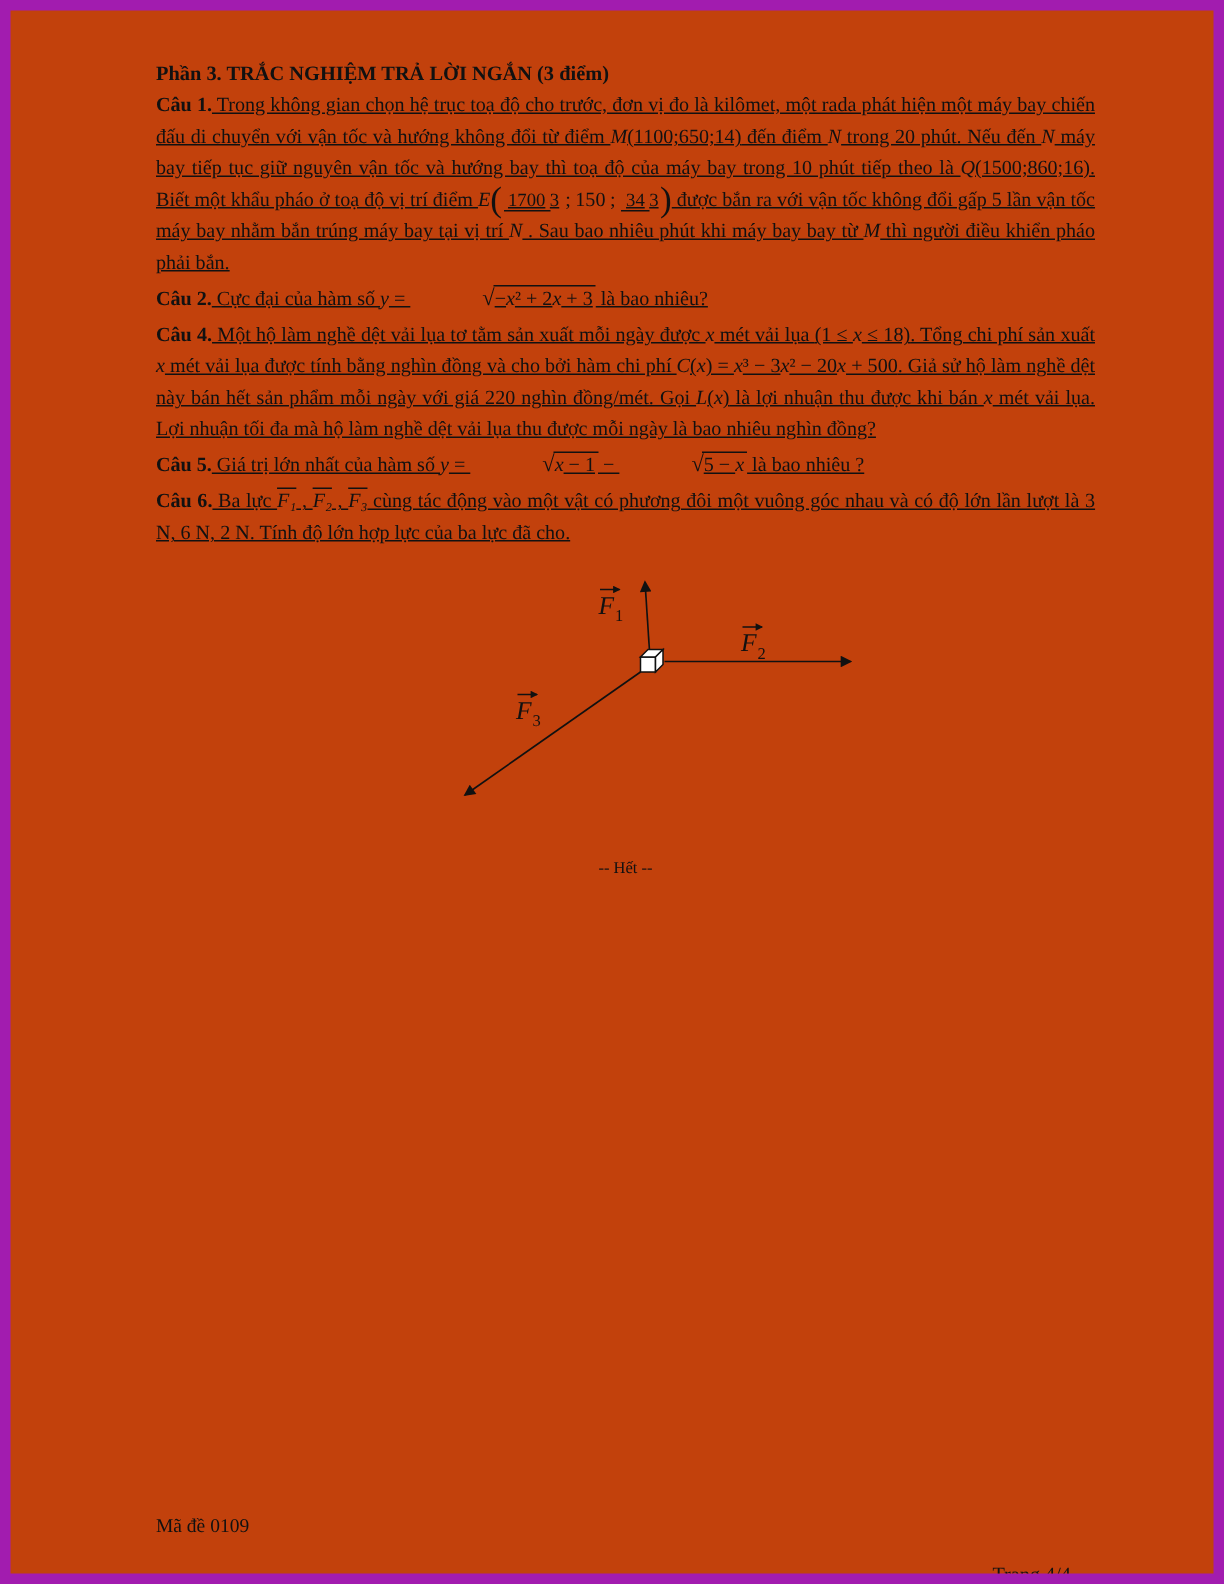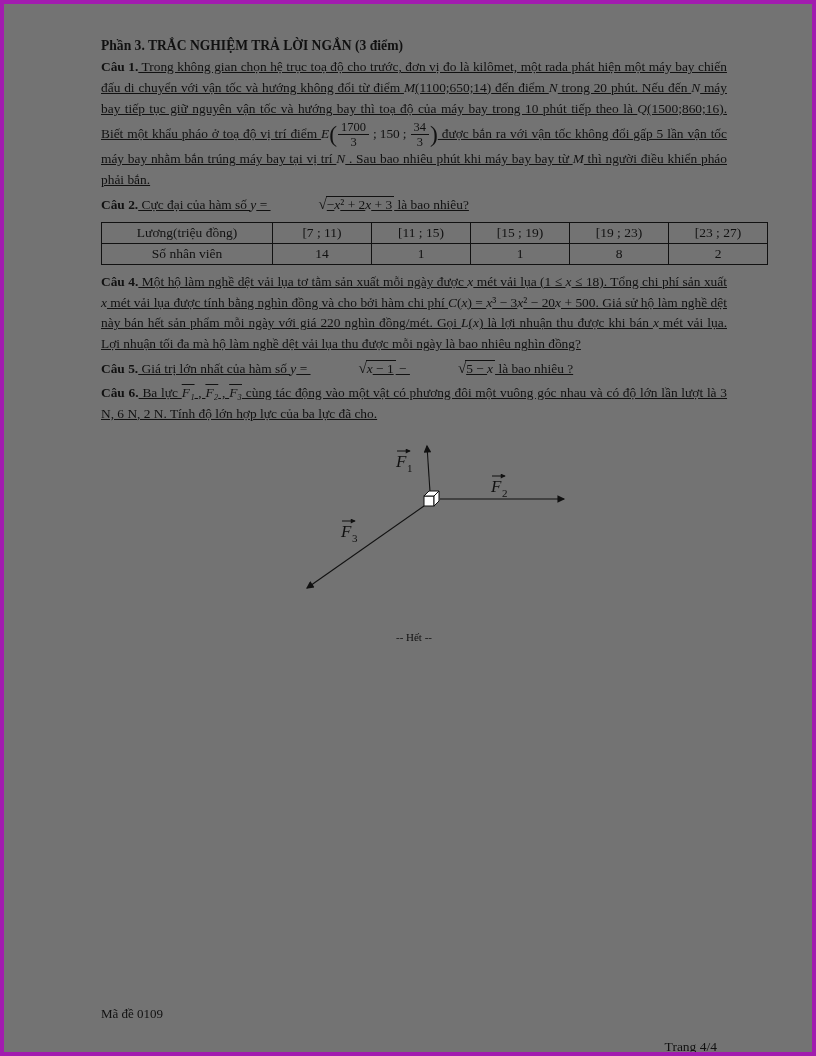--- a/index.html
+++ b/index.html
@@ -1,35 +1,35 @@
 <!DOCTYPE html>
 <html><head>
 <meta charset="utf-8">
 <style>
   html, body { margin:0; padding:0; background:#ffffff; }
   .sheet {
-    position:relative; width:816px; height:1056px; background:#737373;
-    border:4px solid #a21caf; box-sizing:border-box; overflow:hidden;
+    position:relative; width:816px; height:1056px; background:#c2410c;
+    border:7px solid #a21caf; box-sizing:border-box; overflow:hidden;
     font-family:"Liberation Serif", serif; color:#111; font-size:13.4px;
   }
   .content { position:absolute; left:97px; top:34px; width:626px; }
   .title { font-weight:bold; font-size:13.6px; margin:0 0 3px 0; }
   .para { margin:0 0 2px 0; text-align:justify; line-height:1.56; }
   .n { font-style:normal;text-decoration:underline; }
   .b { font-weight:bold; }
   .i { font-style:italic; }
   .ovl { text-decoration:overline; }
   .i.ovl, .ovl { text-decoration:overline; }
   
   .sqrt { white-space:nowrap;margin-left:48px; }
   .sqrt-sym { font-size:1.12em; }
   .rad { border-top:1.2px solid #111; padding:0 2px 0 1px; margin-left:-1px; }
   
-  .frac { display:inline-flex; flex-direction:column; align-items:center;
-          vertical-align:middle; font-size:0.93em; line-height:1.15; margin:0 1px; }
+  .frac { display:inline-flex; flex-direction:row; align-items:center;
+          vertical-align:middle; font-size:0.93em; line-height:1.15; margin:0 1px;text-decoration:underline; }
   .fnum { border-bottom:1px solid #111; padding:0 3px; display:block; }
   .fden { display:block; }
   .bigp { font-size:1.75em; vertical-align:middle; line-height:0.9; }
   .msep { margin:0 3px; }
   .mathseg { white-space:nowrap; }
   
   .q3-table { border-collapse:collapse; margin:5px auto 7px auto; }
   .q3-table td { border:1px solid #111; text-align:center; padding:2px 10px;
                  font-size:13.5px; min-width:78px; }
   .q3-table td.first { min-width:150px; }
@@ -55,40 +55,20 @@
             <span class="fnum">1700</span>
             <span class="fden">3</span>
           </span><span class="msep">;</span><span>150</span><span class="msep">;</span><span class="frac">
             <span class="fnum">34</span>
             <span class="fden">3</span>
           </span><span class="bigp">)</span></span><span><span class="n"> được bắn ra với vận tốc không đổi gấp 5 lần vận tốc máy bay nhằm bắn trúng máy bay tại vị trí </span><span class="i">N</span><span class="n"> . Sau bao nhiêu phút khi máy bay bay từ </span><span class="i">M</span><span class="n"> thì người điều khiển pháo phải bắn.</span></span></p>
 
     <p class="para"><span><span class="b">Câu 2.</span><span class="n"> Cực đại của hàm số </span><span class="i">y</span><span class="n"> = </span></span><span class="sqrt"><span class="sqrt-sym">√</span><span class="rad"><span class="n">−</span><span class="i">x</span><span class="n">² + 2</span><span class="i">x</span><span class="n"> + 3</span></span></span><span><span class="n"> là bao nhiêu?</span></span></p>
 
 
-    <table class="q3-table">
-      <tbody>
-        <tr>
-          <td class="first">Lương(triệu đồng)</td>
-          <td>[7 ; 11)</td>
-          <td>[11 ; 15)</td>
-          <td>[15 ; 19)</td>
-          <td>[19 ; 23)</td>
-          <td>[23 ; 27)</td>
-        </tr>
-        <tr>
-          <td class="first">Số nhân viên</td>
-          <td>14</td>
-          <td>1</td>
-          <td>1</td>
-          <td>8</td>
-          <td>2</td>
-        </tr>
-      </tbody>
-    </table>
 
     <p class="para"><span><span class="b">Câu 4.</span><span class="n"> Một hộ làm nghề dệt vải lụa tơ tằm sản xuất mỗi ngày được </span><span class="i">x</span><span class="n"> mét vải lụa </span><span class="n">(1 ≤ </span><span class="i">x</span><span class="n"> ≤ 18)</span><span class="n">. Tổng chi phí sản xuất </span><span class="i">x</span><span class="n"> mét vải lụa được tính bằng nghìn đồng và cho bởi hàm chi phí </span><span class="i">C</span><span class="n">(</span><span class="i">x</span><span class="n">) = </span><span class="i">x</span><span class="n">³ − 3</span><span class="i">x</span><span class="n">² − 20</span><span class="i">x</span><span class="n"> + 500</span><span class="n">. Giả sử hộ làm nghề dệt này bán hết sản phẩm mỗi ngày với giá 220 nghìn đồng/mét. Gọi </span><span class="i">L</span><span class="n">(</span><span class="i">x</span><span class="n">)</span><span class="n"> là lợi nhuận thu được khi bán </span><span class="i">x</span><span class="n"> mét vải lụa. Lợi nhuận tối đa mà hộ làm nghề dệt vải lụa thu được mỗi ngày là bao nhiêu nghìn đồng?</span></span></p>
 
     <p class="para"><span><span class="b">Câu 5.</span><span class="n"> Giá trị lớn nhất của hàm số </span><span class="i">y</span><span class="n"> = </span></span><span class="sqrt"><span class="sqrt-sym">√</span><span class="rad"><span class="i">x</span><span class="n"> − 1</span></span></span><span><span class="n"> − </span></span><span class="sqrt"><span class="sqrt-sym">√</span><span class="rad"><span class="n">5 − </span><span class="i">x</span></span></span><span><span class="n"> là bao nhiêu ?</span></span></p>
 
     <p class="para"><span><span class="b">Câu 6.</span><span class="n"> Ba lực </span><span class="i ovl">F₁</span><span class="n"> , </span><span class="i ovl">F₂</span><span class="n"> , </span><span class="i ovl">F₃</span><span class="n"> cùng tác động vào một vật có phương đôi một vuông góc nhau và có độ lớn lần lượt là 3 N, 6 N, 2 N. Tính độ lớn hợp lực của ba lực đã cho.</span></span></p>
 
     <div class="figure">
       <svg width="626" height="175" viewBox="0 0 626 175">
         <defs>

